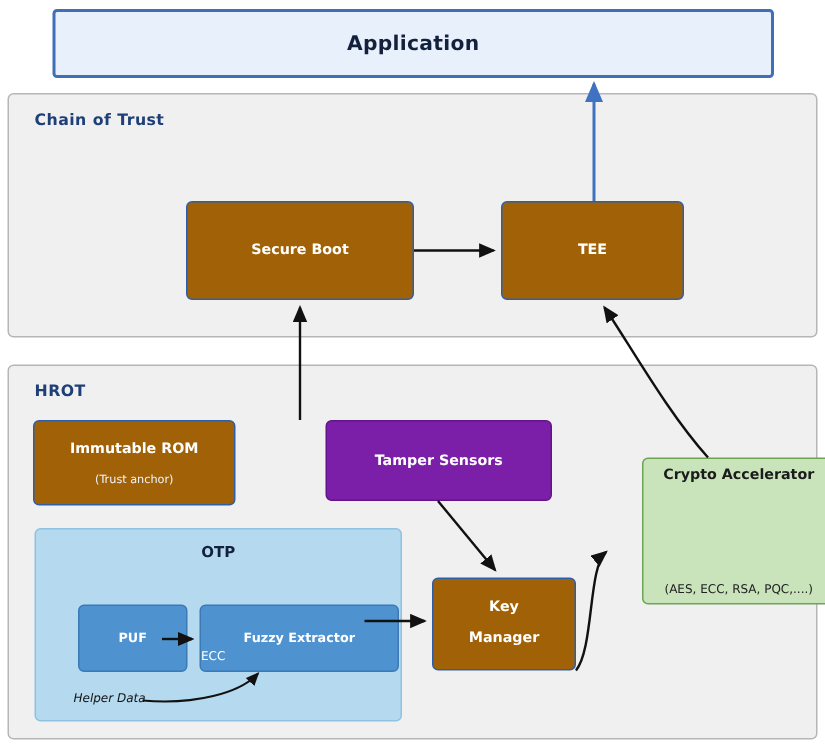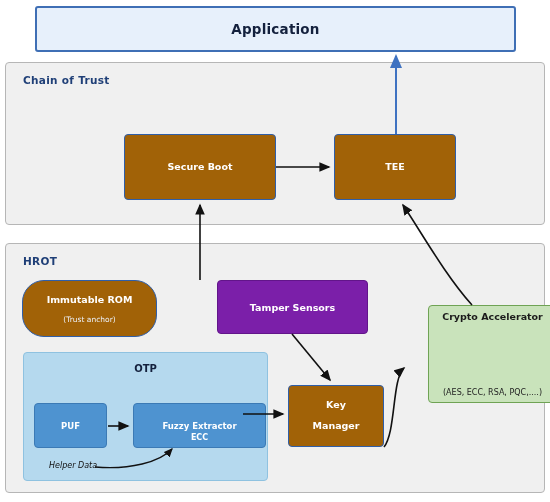--- a/index.html
+++ b/index.html
@@ -90,21 +90,21 @@
   }
   .bluebox .sub {
     font-size: 7.5px;
     font-weight: normal;
     color: #eef3fb;
     margin-top: 9px;
   }
 
   .secure-boot { left: 124px; top: 134px; width: 152px; height: 66px; }
   .tee         { left: 334px; top: 134px; width: 122px; height: 66px; }
-  .immutable-rom { left: 22px; top: 280px; width: 135px; height: 57px; border-radius: 22px; }
+  .immutable-rom { left: 22px; top: 280px; width: 135px; height: 57px; }
   .key-manager { left: 288px; top: 385px; width: 96px; height: 62px; }
   .key-manager .label { line-height: 2.2; }
 
   
   .purplebox {
     background: #7b1fa9;
     border: 1px solid #62158a;
     border-radius: 4px;
   }
   .purplebox .label {
@@ -163,27 +163,27 @@
   .innerblue .label {
     font-size: 8.5px;
     font-weight: bold;
     color: #ffffff;
   }
   .innerblue .sub2 {
     position: absolute;
     bottom: 5px;
     left: 0;
     right: 0;
-    text-align: center;
+    text-align: left;
     font-size: 8px;
-    font-weight: bold;
+    font-weight: normal;
     color: #ffffff;
     margin-top: 36px;
   }
-  .puf { left: 34px; top: 403px; width: 73px; height: 45px; }
+  .puf { left: 52px; top: 403px; width: 73px; height: 45px; }
   .fuzzy { left: 133px; top: 403px; width: 133px; height: 45px; }
 
   .helper-data {
     position: absolute;
     left: 49px;
     top: 461px;
     font-size: 8px;
     font-style: italic;
     color: #111111;
     white-space: nowrap;

